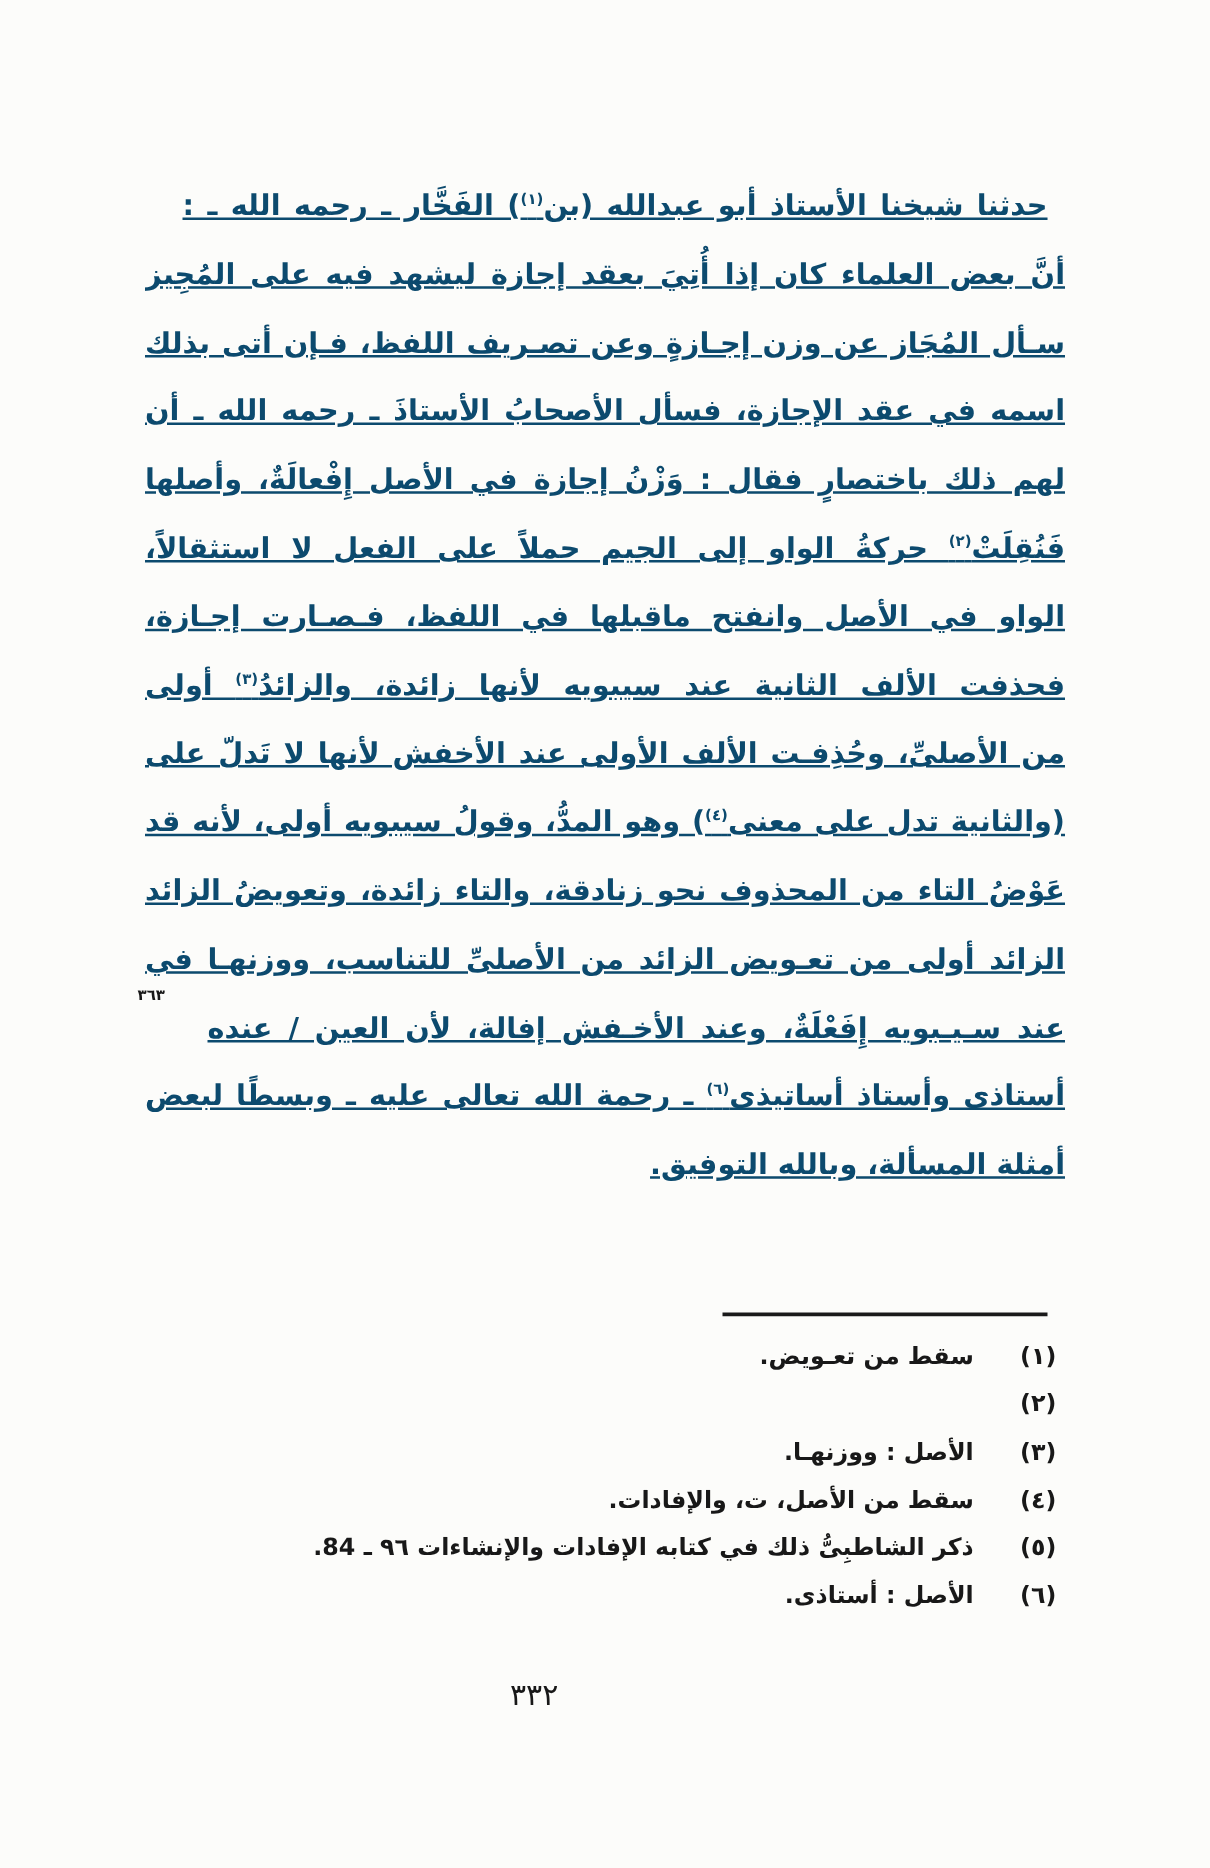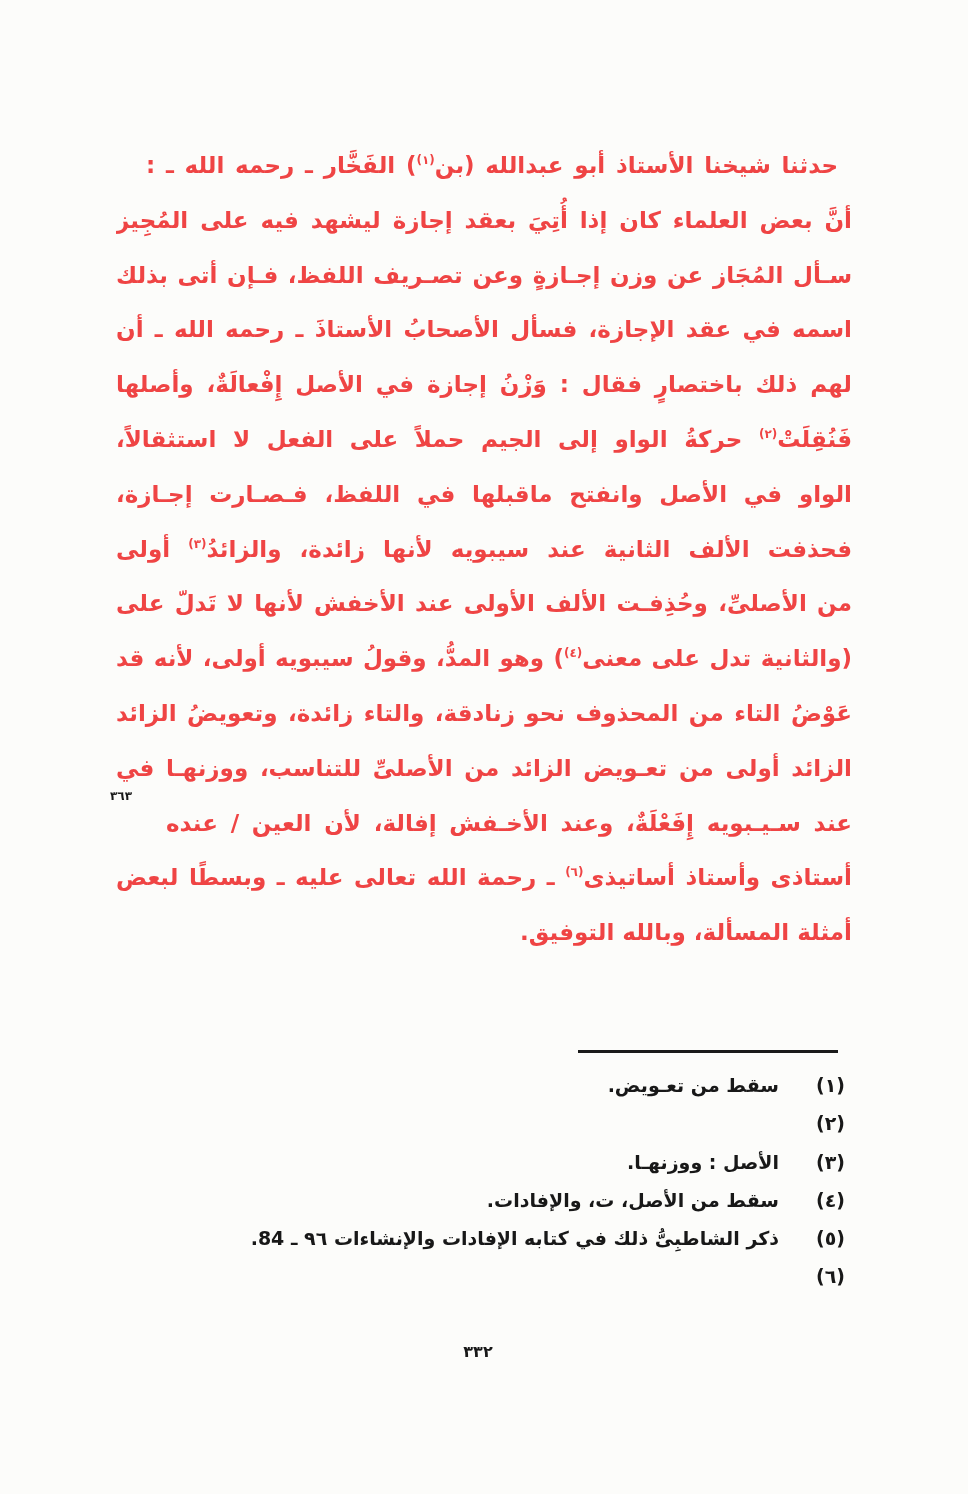--- a/index.html
+++ b/index.html
@@ -27,21 +27,22 @@
   }
   .line {
     height: 54.8px;
     line-height: 54.8px;
     font-size: 23px;
     font-weight: bold;
     text-align: justify;
     text-align-last: justify;
     white-space: normal;
     overflow: hidden;
-    color: #ef4444;
+    color: #0c4a6e;
+    text-decoration: underline;
   }
   .line sup {
     font-size: 12px;
     font-weight: bold;
     vertical-align: 9px;
     line-height: 0;
   }
   .line-opening {
     padding-right: 14px;
     padding-left: 30px;
@@ -97,23 +98,23 @@
     flex: none;
     padding-right: 18px;
     white-space: nowrap;
   }
   
   .page-number {
     position: absolute;
     top: 1342px;
     left: 408px;
     width: 140px;
-    text-align: center;
-    font-size: 16px;
-    font-weight: bold;
+    text-align: left;
+    font-size: 24px;
+    font-weight: normal;
     letter-spacing: 5px;
     direction: rtl;
   }
 </style>
 </head>
 <body>
 
 <div class="page">
 
   <div class="main-text" id="main-text">
@@ -153,18 +154,19 @@
       <div class="footnote-row">
         <span class="footnote-num">(٤)</span>
         <span class="footnote-text">سقط من الأصل، ت، والإفادات.</span>
       </div>
       <div class="footnote-row">
         <span class="footnote-num">(٥)</span>
         <span class="footnote-text">ذكر الشاطبِىُّ ذلك في كتابه الإفادات والإنشاءات ٩٦ ـ 84.</span>
       </div>
       <div class="footnote-row">
         <span class="footnote-num">(٦)</span>
+        <span class="footnote-text">الأصل : أستاذى.</span>
       </div>
     </div>
 
   <div class="page-number">٣٣٢</div>
 
 </div>
 
 </body></html>

